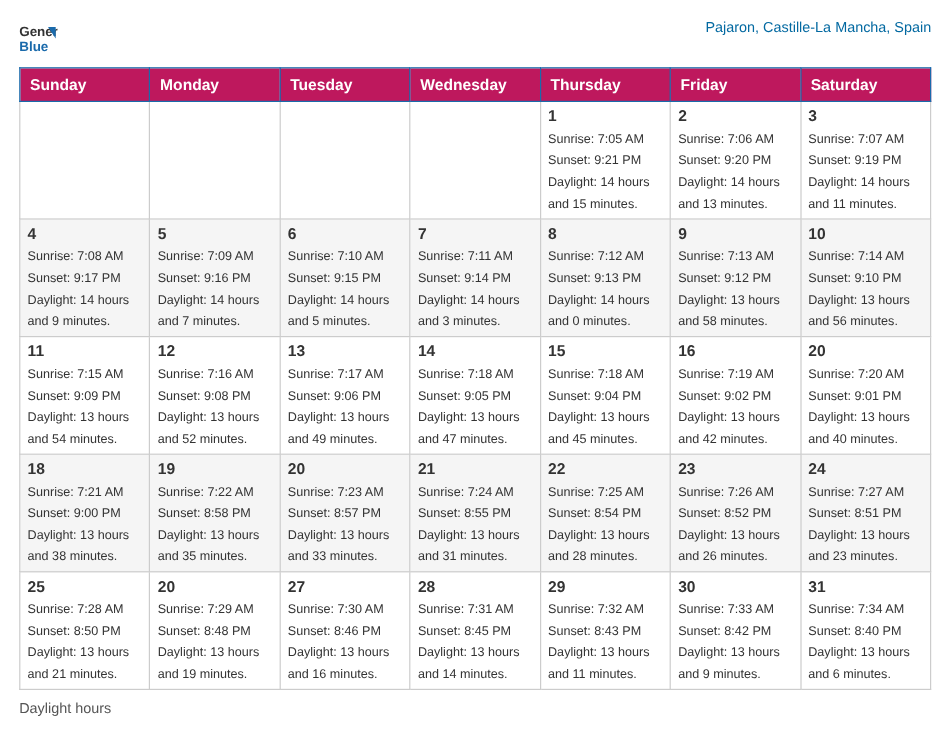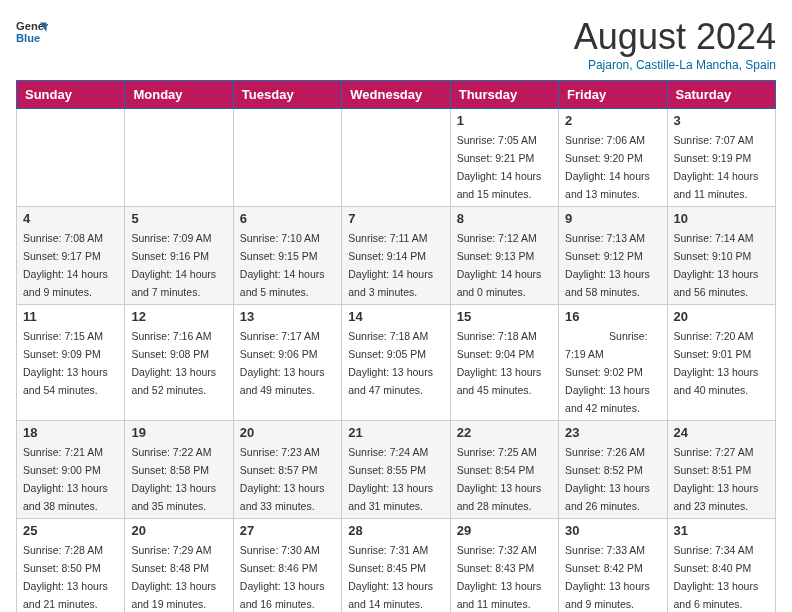--- a/index.html
+++ b/index.html
@@ -87,21 +87,20 @@
 
 <div class="header-section">
   <div class="logo">
     <svg class="logo-icon" viewBox="0 0 40 40">
       <text x="0" y="18" font-size="14" font-weight="bold" fill="#333">General</text>
       <text x="0" y="33" font-size="14" font-weight="bold" fill="#1a6aab">Blue</text>
       <polygon points="30,8 38,8 38,20" fill="#1a6aab"></polygon>
     </svg>
   </div>
   <div class="title-section">
-    <div class="month-title">August 2024</div>
     <div class="location-title">Pajaron, Castille-La Mancha, Spain</div>
   </div>
 </div>
 
 <table class="calendar-table">
   <thead>
     <tr>
     <th>Sunday</th>
         <th>Monday</th>
         <th>Tuesday</th>
@@ -174,21 +173,21 @@
 Daylight: 13 hours
 and 49 minutes.</span></td>
         <td><span class="day-number">14</span><span class="day-info" style="white-space: pre-line;">Sunrise: 7:18 AM
 Sunset: 9:05 PM
 Daylight: 13 hours
 and 47 minutes.</span></td>
         <td><span class="day-number">15</span><span class="day-info" style="white-space: pre-line;">Sunrise: 7:18 AM
 Sunset: 9:04 PM
 Daylight: 13 hours
 and 45 minutes.</span></td>
-        <td><span class="day-number">16</span><span class="day-info" style="white-space: pre-line; margin-left: 44px;">Sunrise: 7:19 AM
+        <td><span class="day-number">16</span><span class="day-info" style="white-space: pre-line;">Sunrise: 7:19 AM
 Sunset: 9:02 PM
 Daylight: 13 hours
 and 42 minutes.</span></td>
         <td><span class="day-number">20</span><span class="day-info" style="white-space: pre-line;">Sunrise: 7:20 AM
 Sunset: 9:01 PM
 Daylight: 13 hours
 and 40 minutes.</span></td>
       </tr>
       <tr>
         <td><span class="day-number">18</span><span class="day-info" style="white-space: pre-line;">Sunrise: 7:21 AM

